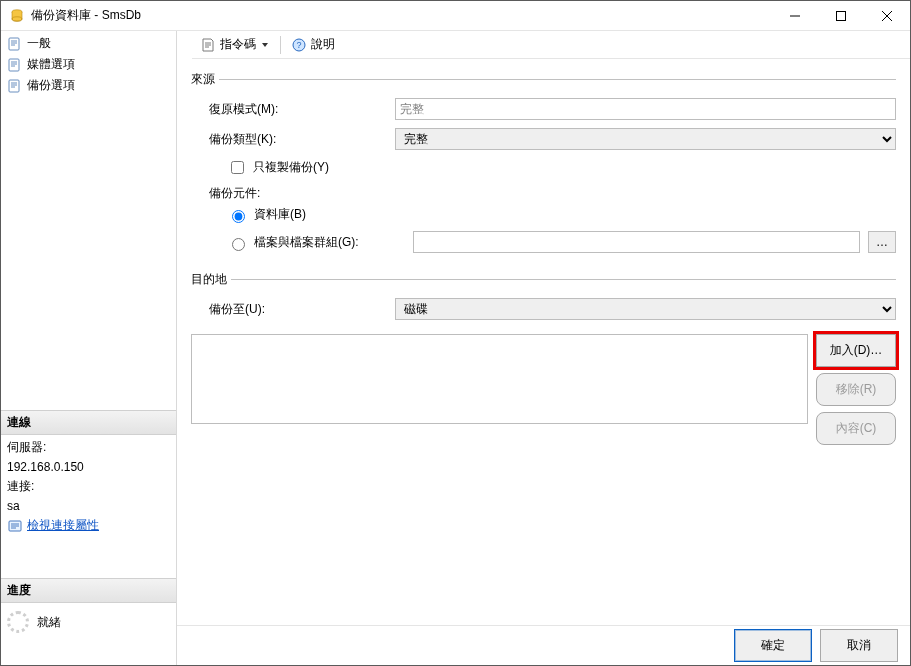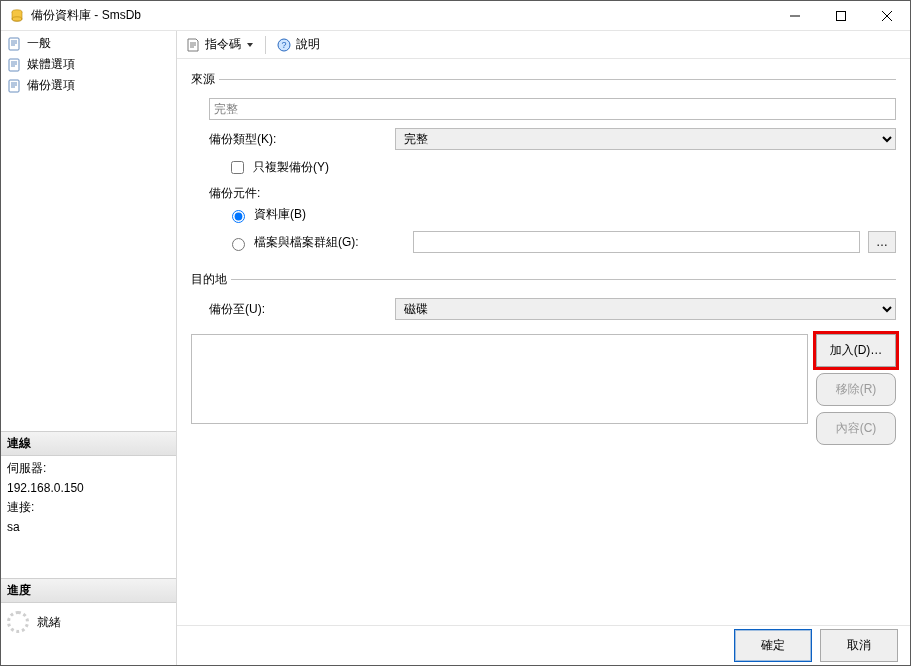--- a/index.html
+++ b/index.html
@@ -94,20 +94,21 @@
     flex-direction: column;
     min-width: 0;
   }
   .toolbar {
     height: 28px;
     border-bottom: 1px solid #e5e5e5;
     display:flex;
     align-items:center;
     padding: 0 8px;
     gap: 4px;
+    margin-left: 15px;
   }
   .toolbar .tb-icon { width:16px; height:16px; }
   .toolbar .tb-icon svg { width:16px; height:16px; }
   .toolbar .dd-arrow {
     width:0; height:0;
     border-left:3px solid transparent;
     border-right:3px solid transparent;
     border-top:4px solid #333;
     margin: 0 2px 0 2px;
   }
@@ -281,20 +282,29 @@
       </div>
 
       <div class="flex-spacer"></div>
 
       <div class="section-header">連線</div>
       <div class="section-body">
         <div class="kv">伺服器:</div>
         <div class="kv">192.168.0.150</div>
         <div class="kv">連接:</div>
         <div class="kv">sa</div>
+        <div class="nav-item">
+          <span class="nav-icon">
+            <svg viewBox="0 0 16 16">
+                <rect x="2" y="3" width="12" height="10" rx="1" fill="#eaf3ff" stroke="#4a7ac0" stroke-width="1"></rect>
+                <path d="M4 6h8M4 8h8M4 10h5" stroke="#4a7ac0" stroke-width="1"></path>
+              </svg>
+          </span>
+          <span class="link">檢視連接屬性</span>
+        </div>
       </div>
 
       <div style="height:40px"></div>
 
       <div class="section-header">進度</div>
       <div class="section-body">
         <div class="progress-row">
           <div class="spinner"></div>
           <span>就緒</span>
         </div>
@@ -322,20 +332,21 @@
         <span>說明</span>
       </div>
 
       <div class="content">
 
         <fieldset class="group">
           <legend>來源</legend>
 
 
           <div class="form-row">
+            <div class="lbl">復原模式(M):</div>
             <div class="ctl">
               <input class="tbox" readonly="" value="完整" style="">
             </div>
           </div>
 
           <div class="form-row">
             <div class="lbl">備份類型(K):</div>
             <div class="ctl">
               <select class="combo">
                 <option>完整</option>

